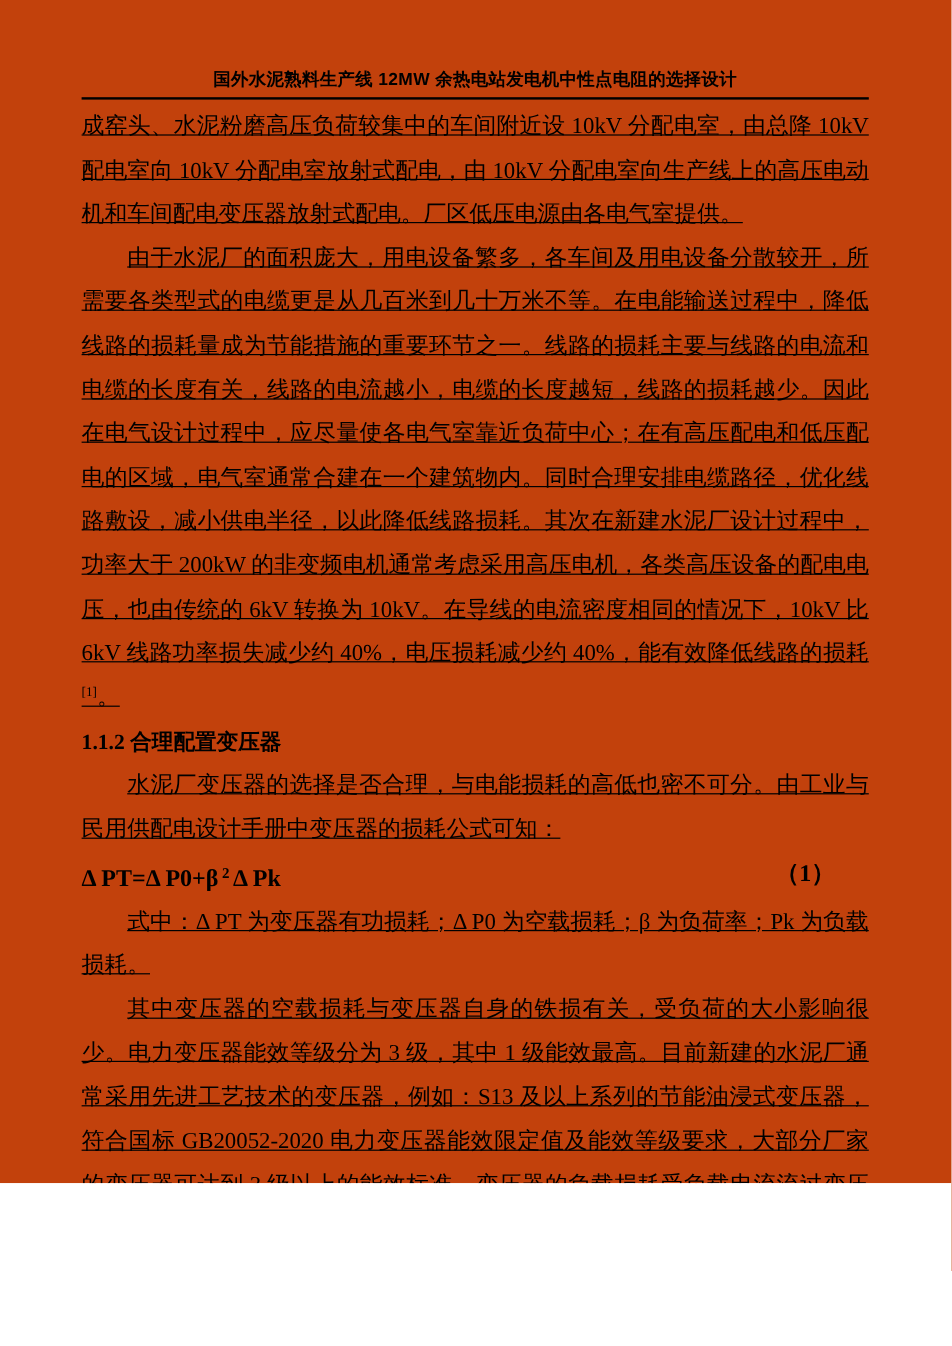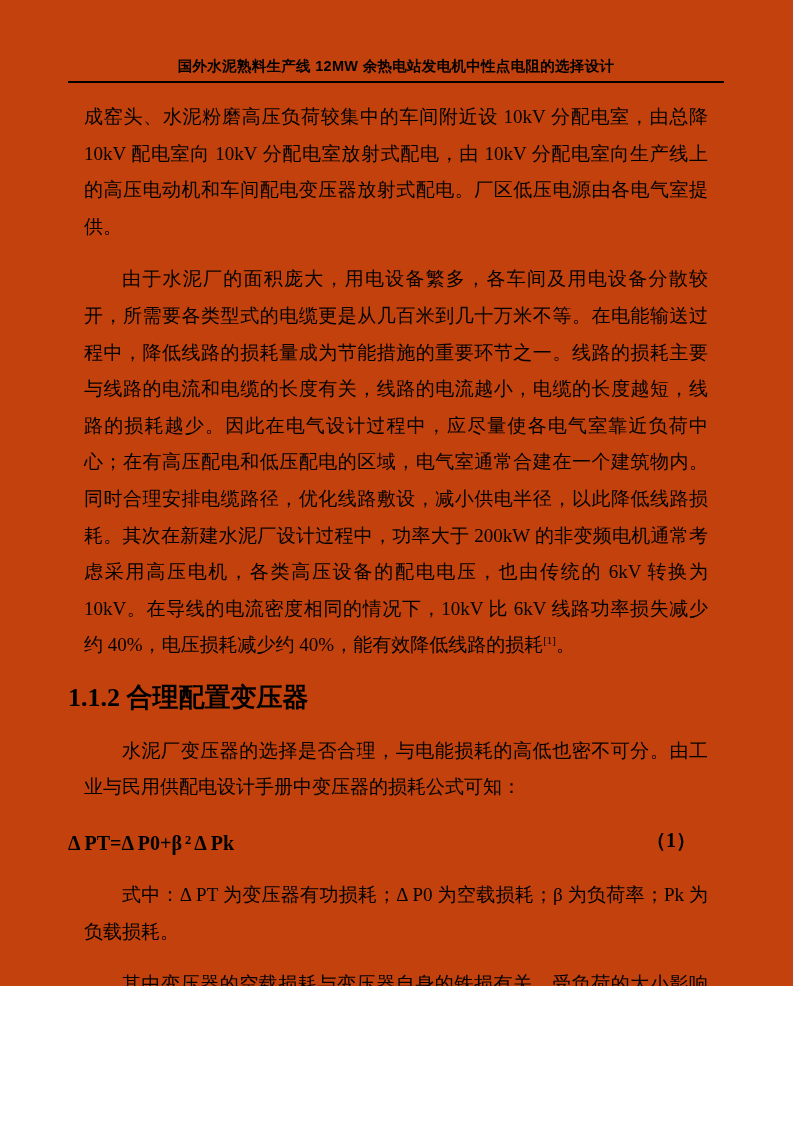--- a/index.html
+++ b/index.html
@@ -12,27 +12,27 @@
 
   .running-head {
     text-align:center;
     font-family:"Liberation Sans","DejaVu Sans",sans-serif;
     font-weight:700; font-size:14.5px; letter-spacing:0.3px;
     white-space:nowrap;
   }
   .header-rule { height:0; border-bottom:2.5px solid #000; margin-top:5px; }
 
   .body-text { margin-top:5px; font-size:19px; line-height:36.6px; text-align:justify; }
-  .body-text p { margin:16px; }
+  .body-text p { margin:0;text-decoration:underline; }
   .indent { text-indent:2em; }
 
   sup.ref { font-size:11px; vertical-align:7px; line-height:0; letter-spacing:0; }
 
   .section-heading {
-    font-size:26px; font-weight:700; line-height:36.6px; margin:0;
+    font-size:18px; font-weight:700; line-height:36.6px; margin:0;
     text-align:left;
   }
 
   .formula-row {
     position:relative; font-weight:700;
     font-size:20px; line-height:36.6px;
   }
   .formula-sup { font-size:12.5px; vertical-align:6px; margin:0 3px 0 3px; }
   .formula-number { position:absolute; right:28px; top:0; font-weight:700; }
 

